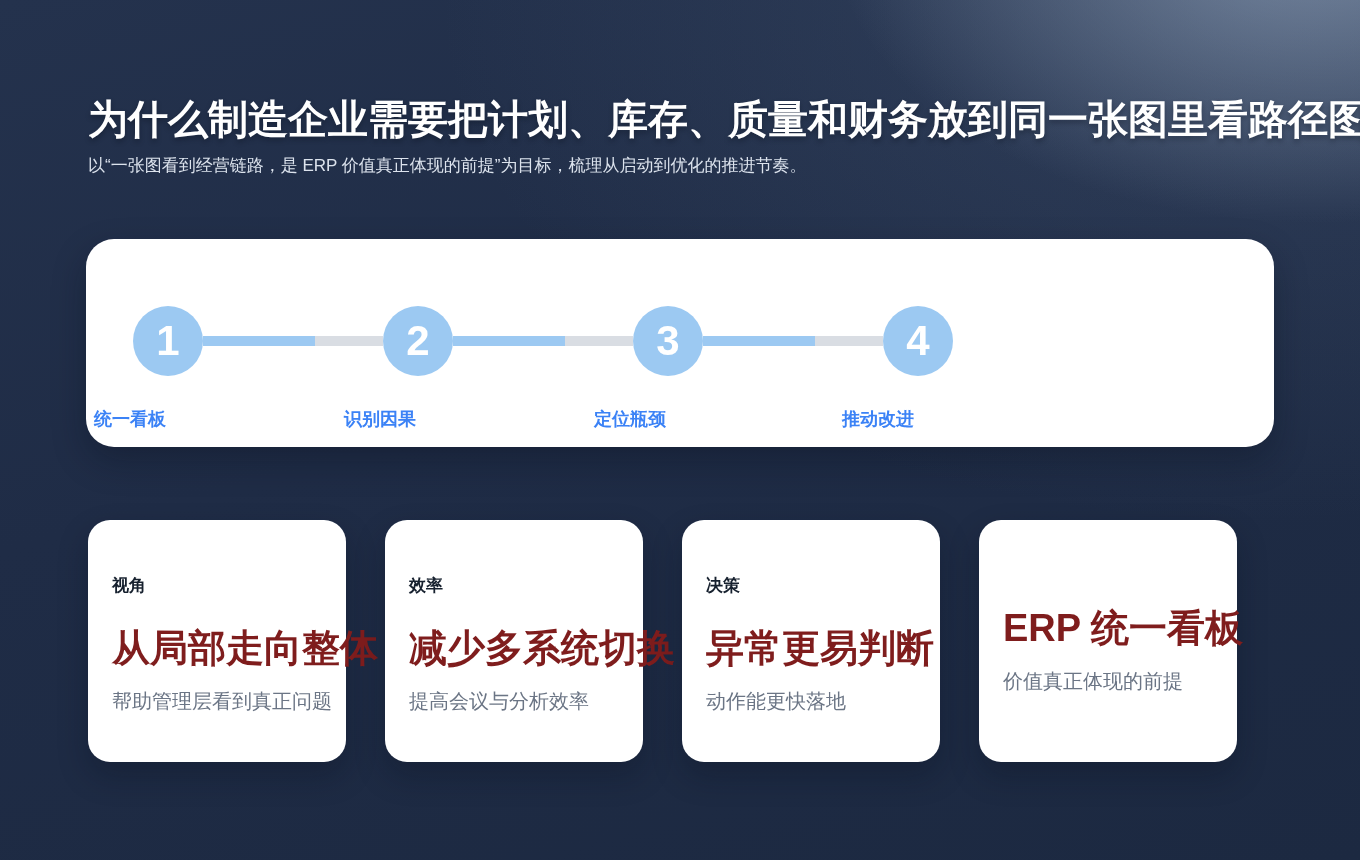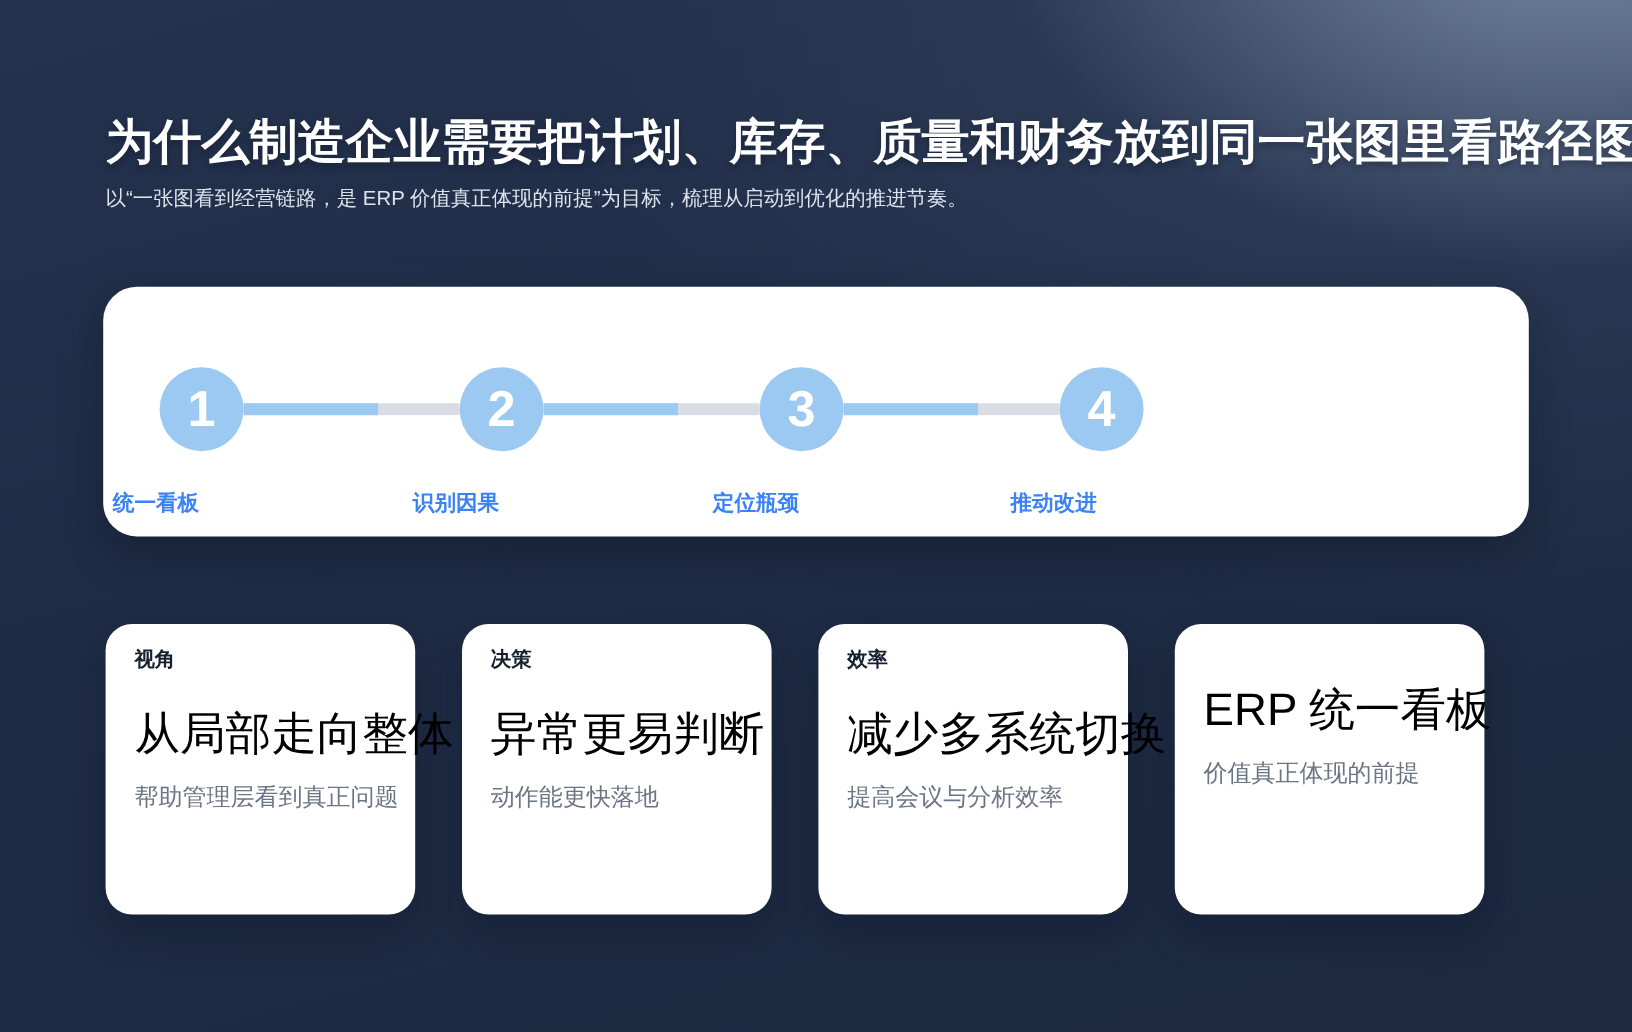--- a/index.html
+++ b/index.html
@@ -53,29 +53,29 @@
   .pos-k0{left:117px;} .pos-k1{left:367px;} .pos-k2{left:617px;}
   .pos-l0{left:8px;} .pos-l1{left:258px;} .pos-l2{left:508px;} .pos-l3{left:756px;}
 
   
   .benefit-cards{
     position:absolute;left:88px;top:520px;
     display:grid;grid-template-columns:repeat(4,258px);gap:39px;
   }
   .benefit-card{
     height:242px;background:#ffffff;border-radius:22px;
-    padding:20px 0 0 24px;box-sizing:border-box;
+    padding:56px 0 0 24px;box-sizing:border-box;
     box-shadow:0 14px 30px rgba(8,14,28,0.28);
   }
   .card-tag{
     font-size:17px;line-height:20px;font-weight:700;color:#16202e;
   }
   .card-headline{
-    margin-top:33px;font-size:38px;line-height:1;font-weight:400;
-    color:#000000;white-space:nowrap;
+    margin-top:33px;font-size:38px;line-height:1;font-weight:700;
+    color:#7f1d1d;white-space:nowrap;
   }
   .card-description{
     margin-top:24px;font-size:20px;line-height:21px;color:#6b7585;
   }
 </style>
 </head>
 <body>
 
 <div class="stage">
 
@@ -114,29 +114,29 @@
 
   <div class="benefit-cards">
 
     <div class="benefit-card">
       <div class="card-tag">视角</div>
       <div class="card-headline">从局部走向整体</div>
       <div class="card-description">帮助管理层看到真正问题</div>
     </div>
 
     <div class="benefit-card">
+      <div class="card-tag">效率</div>
+      <div class="card-headline">减少多系统切换</div>
+      <div class="card-description">提高会议与分析效率</div>
+    </div>
+
+    <div class="benefit-card">
       <div class="card-tag">决策</div>
       <div class="card-headline">异常更易判断</div>
       <div class="card-description">动作能更快落地</div>
-    </div>
-
-    <div class="benefit-card">
-      <div class="card-tag">效率</div>
-      <div class="card-headline">减少多系统切换</div>
-      <div class="card-description">提高会议与分析效率</div>
     </div>
 
     <div class="benefit-card">
       <div class="card-headline">ERP 统一看板</div>
       <div class="card-description">价值真正体现的前提</div>
     </div>
   </div>
 
 </div>
 

